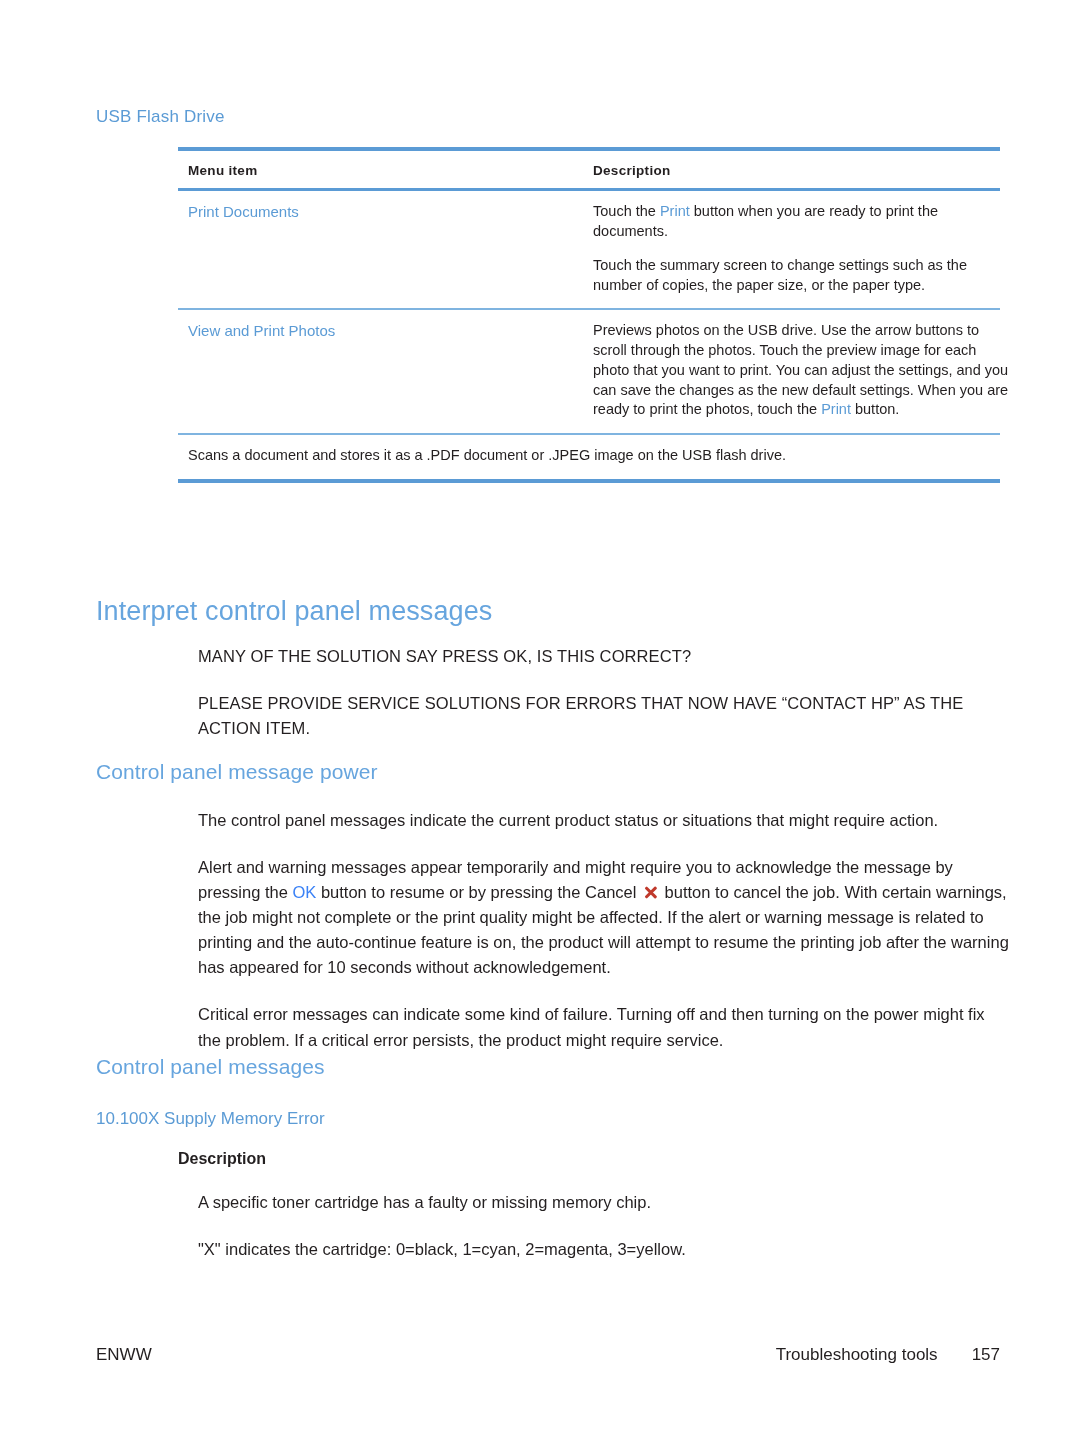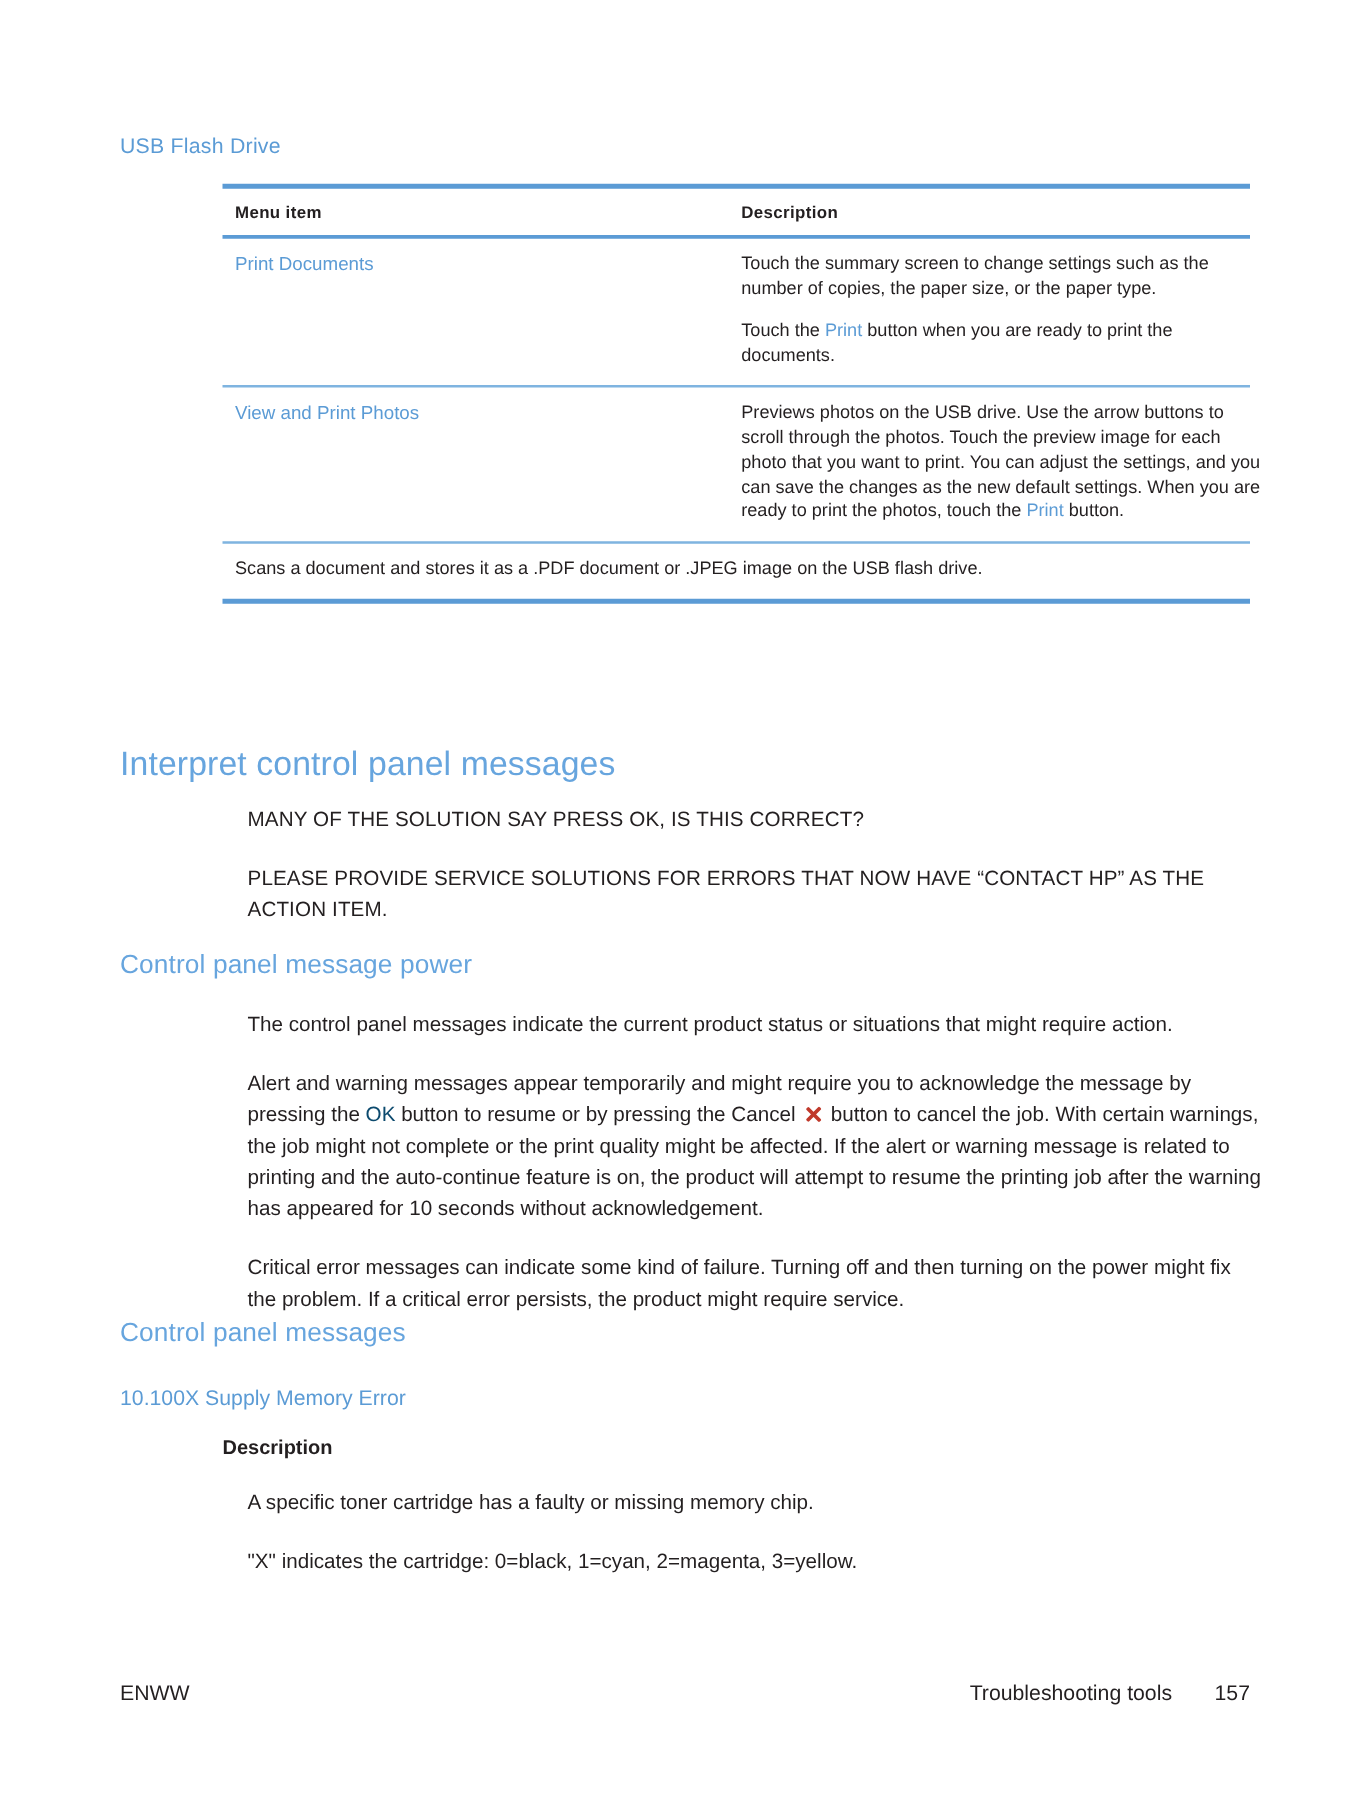--- a/index.html
+++ b/index.html
@@ -147,21 +147,21 @@
     color: #231f20;
     margin: 0 0 22px 0;
   }
   .p:last-child { margin-bottom: 0; }
   .p.caps { letter-spacing: .1px; }
 
   .blk-intro { top: 644px; }
   .blk-types { top: 808px; }
   .blk-desc  { top: 1190px; }
 
-  .ok-token { color: #0c4a6e; }
+  .ok-token { color: #3b82f6; }
 
   .x-icon {
     display: inline-block;
     width: 15px;
     height: 15px;
     position: relative;
     vertical-align: -2px;
     margin: 0 2px;
   }
   .x-icon::before,
@@ -216,22 +216,22 @@
       <div class="col-b"><span class="th">Description</span></div>
     </div>
 
     <div class="rule-head"></div>
 
     <div class="trow body-row">
       <div class="col-a">
         <div class="menu-item">Print Documents</div>
       </div>
       <div class="col-b">
+        <p class="cell-p"><span>Touch the </span><span class="lnk">Print</span><span> button when you are ready to print the documents.</span></p>
         <p class="cell-p"><span>Touch the summary screen to change settings such as the number of copies, the paper size, or the paper type.</span></p>
-        <p class="cell-p"><span>Touch the </span><span class="lnk">Print</span><span> button when you are ready to print the documents.</span></p>
       </div>
     </div>
 
     <div class="rule-row"></div>
 
     <div class="trow body-row">
       <div class="col-a">
         <div class="menu-item">View and Print Photos</div>
       </div>
       <div class="col-b">

